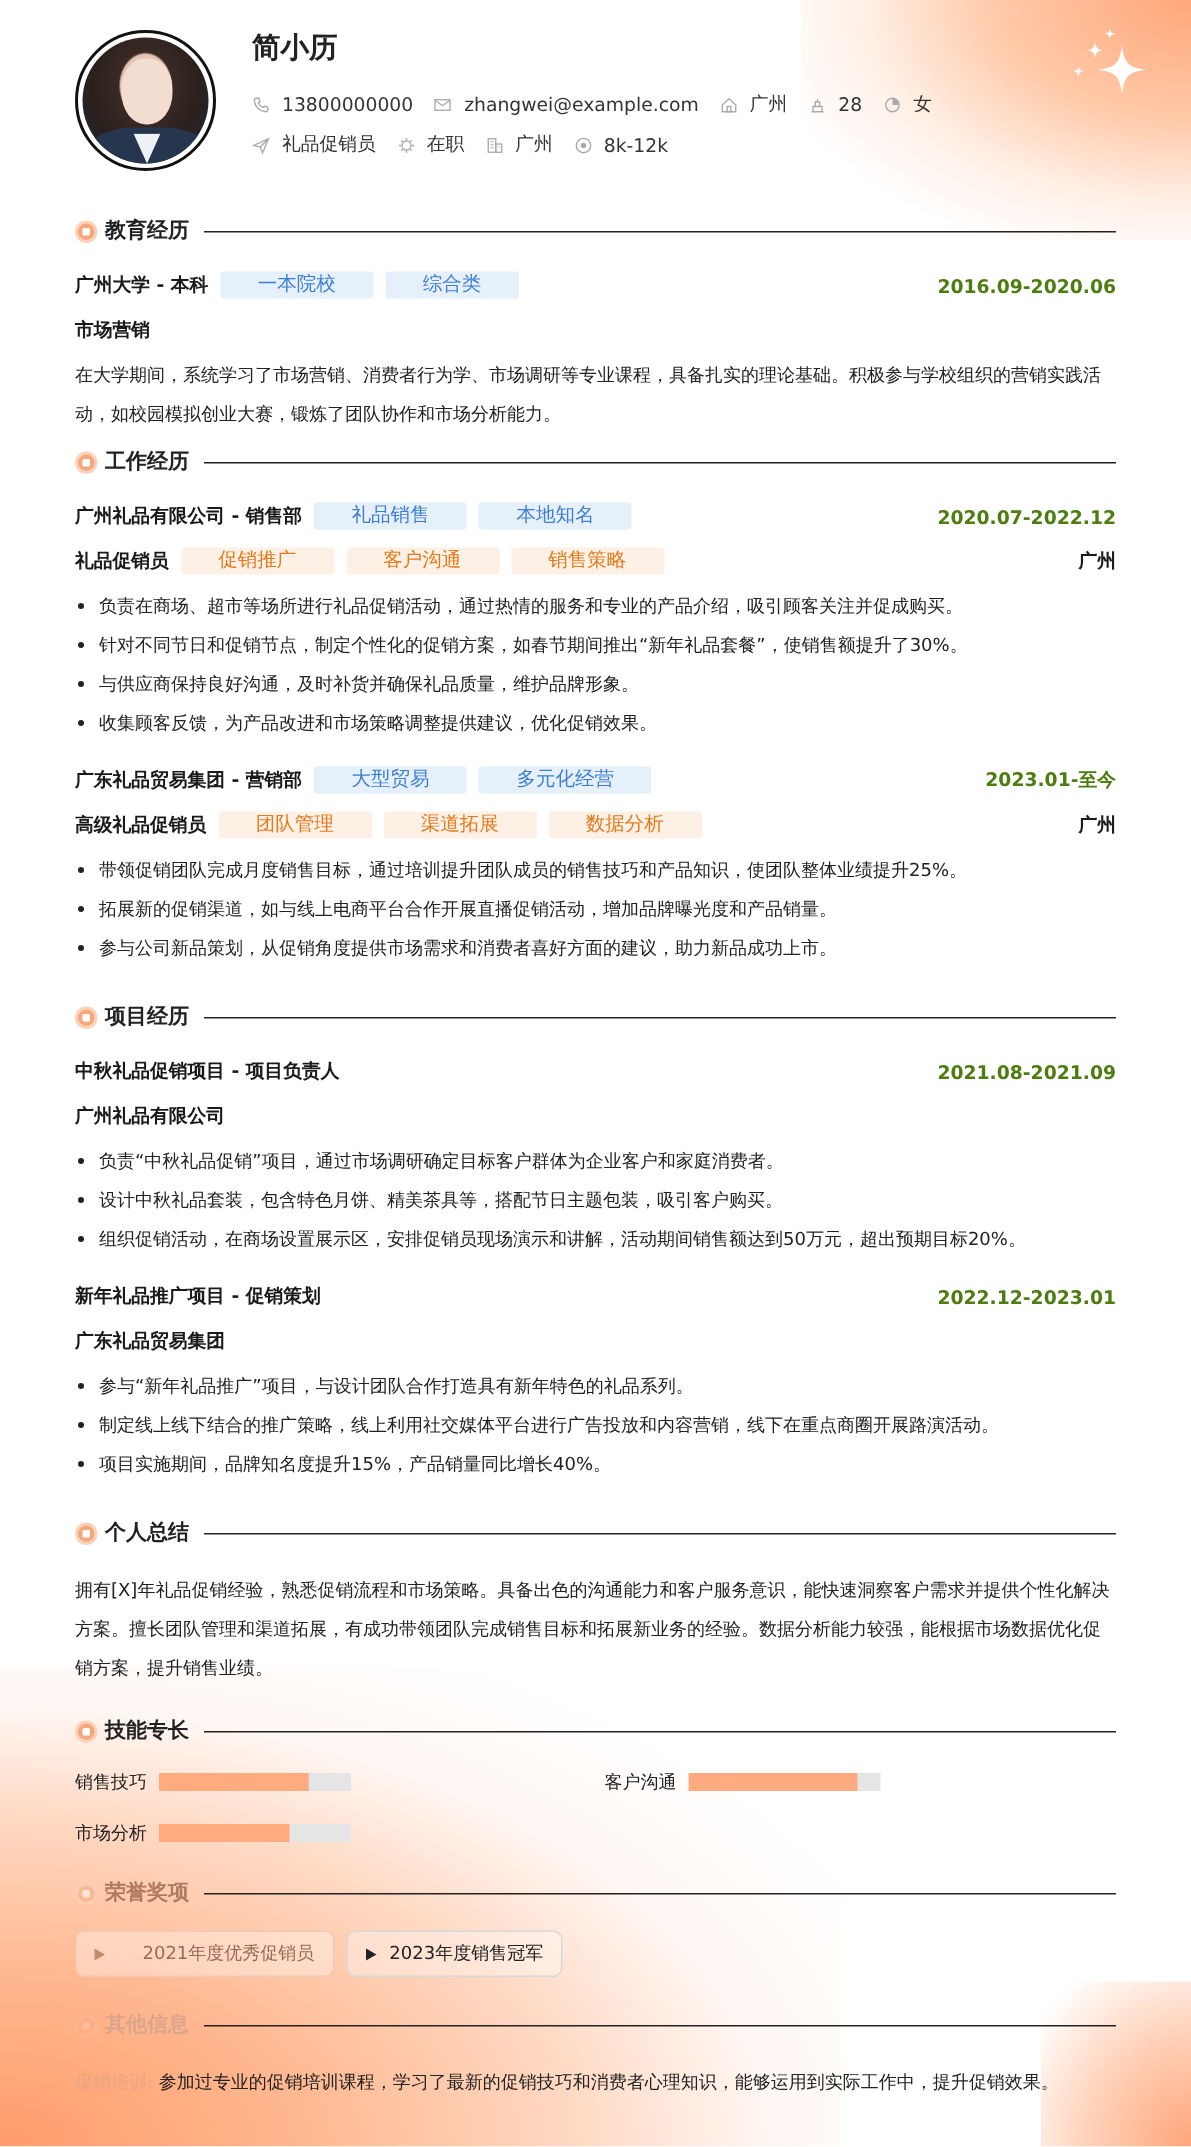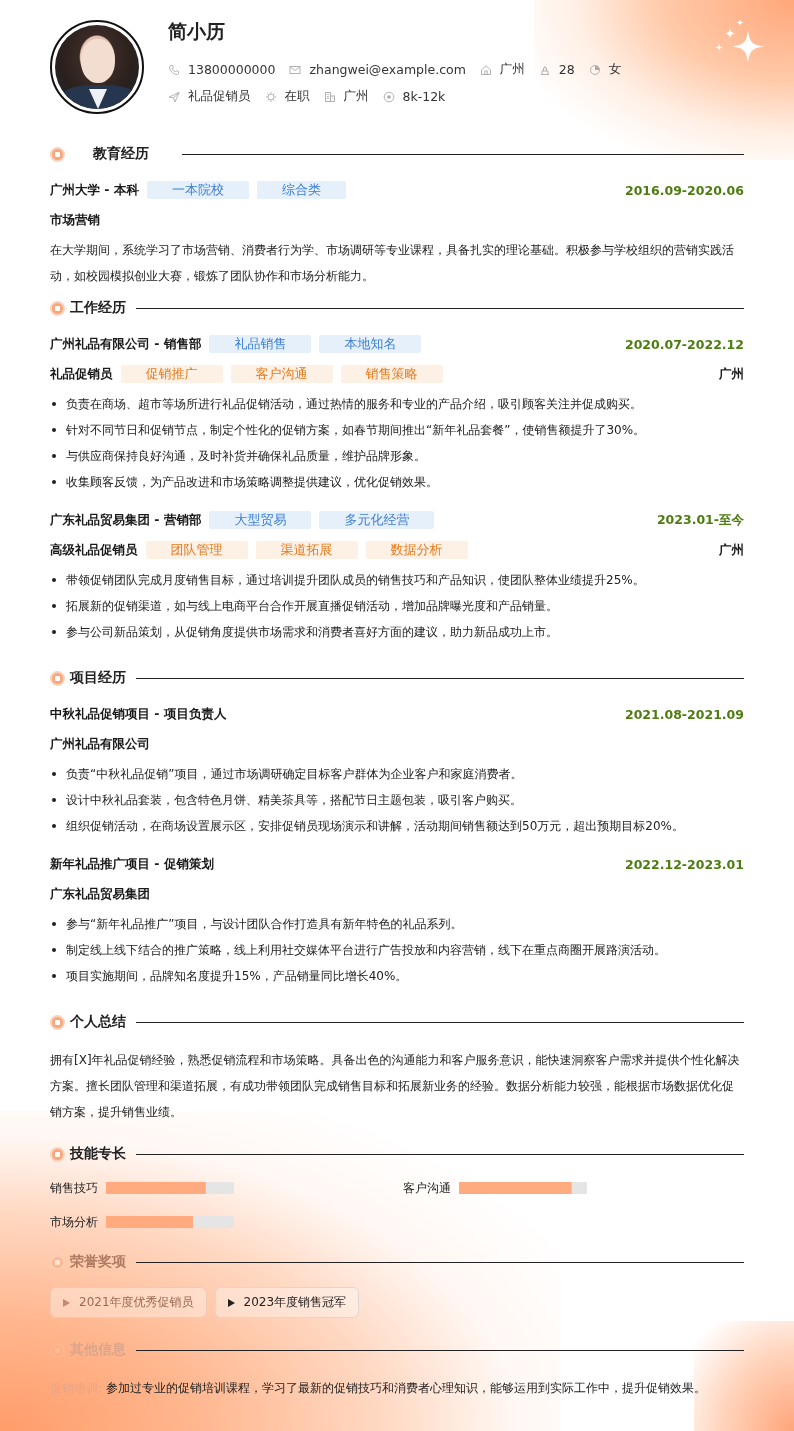--- a/index.html
+++ b/index.html
@@ -91,21 +91,21 @@
   .skill-fill { position: absolute; left: 0; top: 0; bottom: 0; background: #ffab7f; clip-path: polygon(0 0, 100% 0, calc(100% - 0px) 100%, 0 100%); }
   .skill-fill::after { content:""; position:absolute; right:-4px; top:0; width:4px; height:100%; background: linear-gradient(to bottom right, #ffab7f 50%, transparent 50%); }
 
   .awards { display: flex; padding-top: 10px; height: 50px; }
   .award {
     display: flex; align-items: center; border: 1px solid #d8d8d8; border-radius: 6px;
     padding: 0 12px; height: 31px; margin-right: 8px; background: rgba(255,255,255,0.35);
     font-size: 12px; color: #222;
   }
   .award .tri { width: 0; height: 0; border-top: 4.5px solid transparent; border-bottom: 4.5px solid transparent; border-left: 7px solid #222; margin-right: 9px; }
-  .award.faded { color: #9a6a55; border-color: #f0c8b4; }
+  .award.faded { color: #9a6a55; border-color: #f0c8b4; gap: 16px; }
   .award.faded .tri { border-left-color: #c48a70; }
   .faded-title { color: #b07a62 !important; }
 </style>
 </head>
 <body>
 
 <div class="bg-tr"></div>
 <div class="bg-bl"></div>
 <div class="bg-br"></div>
 <svg class="sparkles" viewBox="0 0 64 64">
@@ -207,21 +207,21 @@
               <circle cx="6" cy="6" r="4.8" fill="none" stroke="#aaa" stroke-width="0.9"></circle>
               <circle cx="6" cy="6" r="1.8" fill="#aaa"></circle>
             </svg>
           </span>
         <span>8k-12k</span>
       </div>
     </div>
   </div>
 
   <div class="section">
-    <div class="sec-head" style="margin-top:14px;gap:23px;">
+    <div class="sec-head" style="margin-top:14px;">
       <span class="sec-icon">
           <span></span>
         </span>
       <span class="sec-title">教育经历</span>
       <span class="sec-line"></span>
     </div>
     <div class="row" style="margin-top:6px;">
       <div class="row-left">
         <span class="bold">广州大学 - 本科</span>
         <span class="tag blue">一本院校</span>

